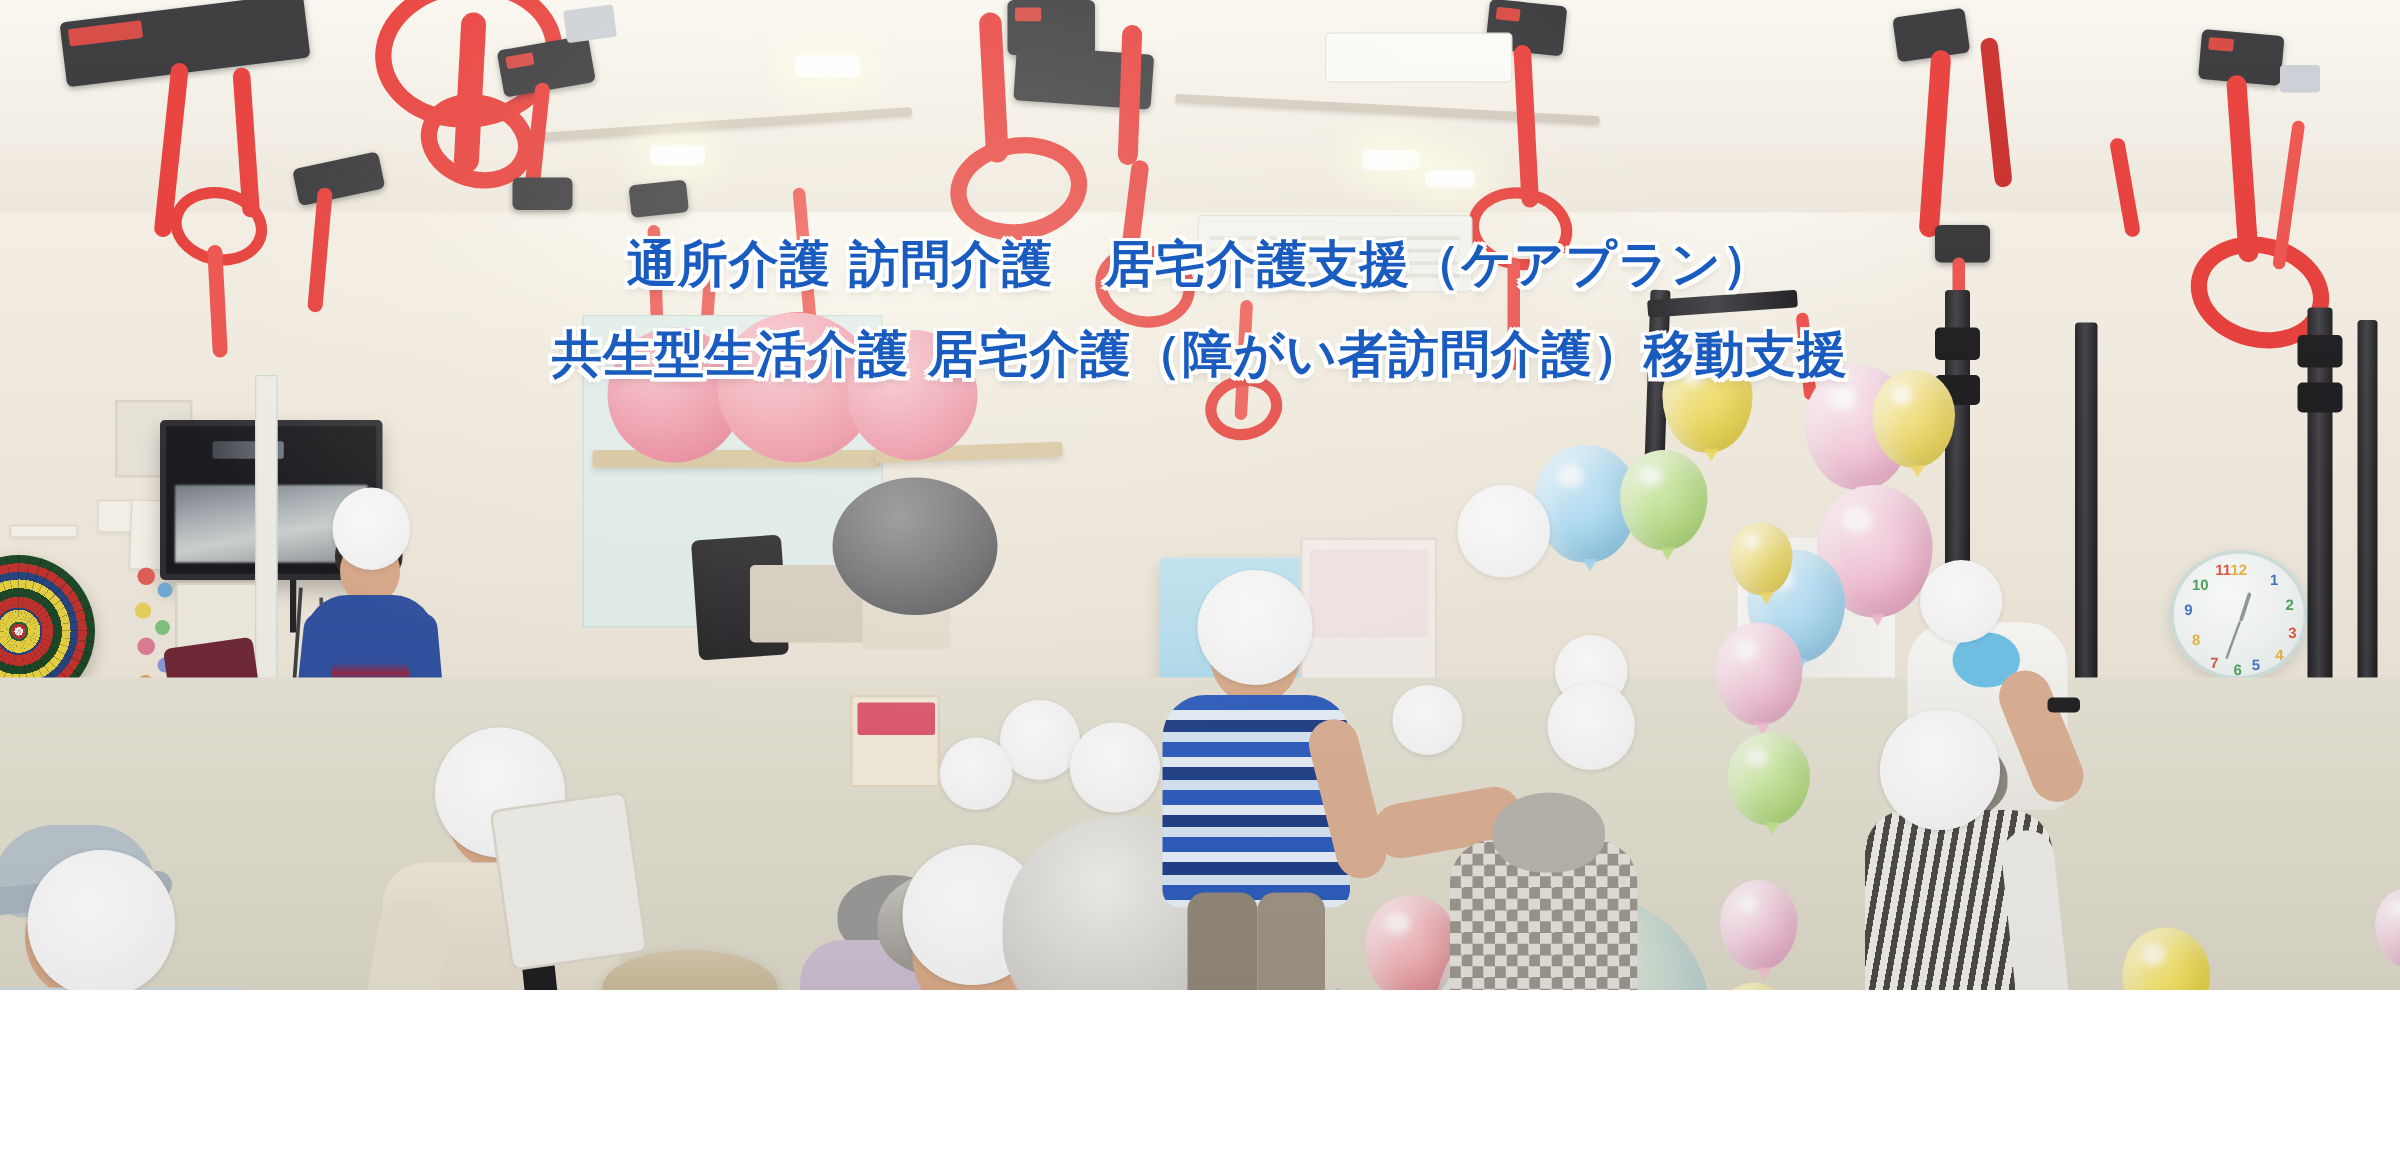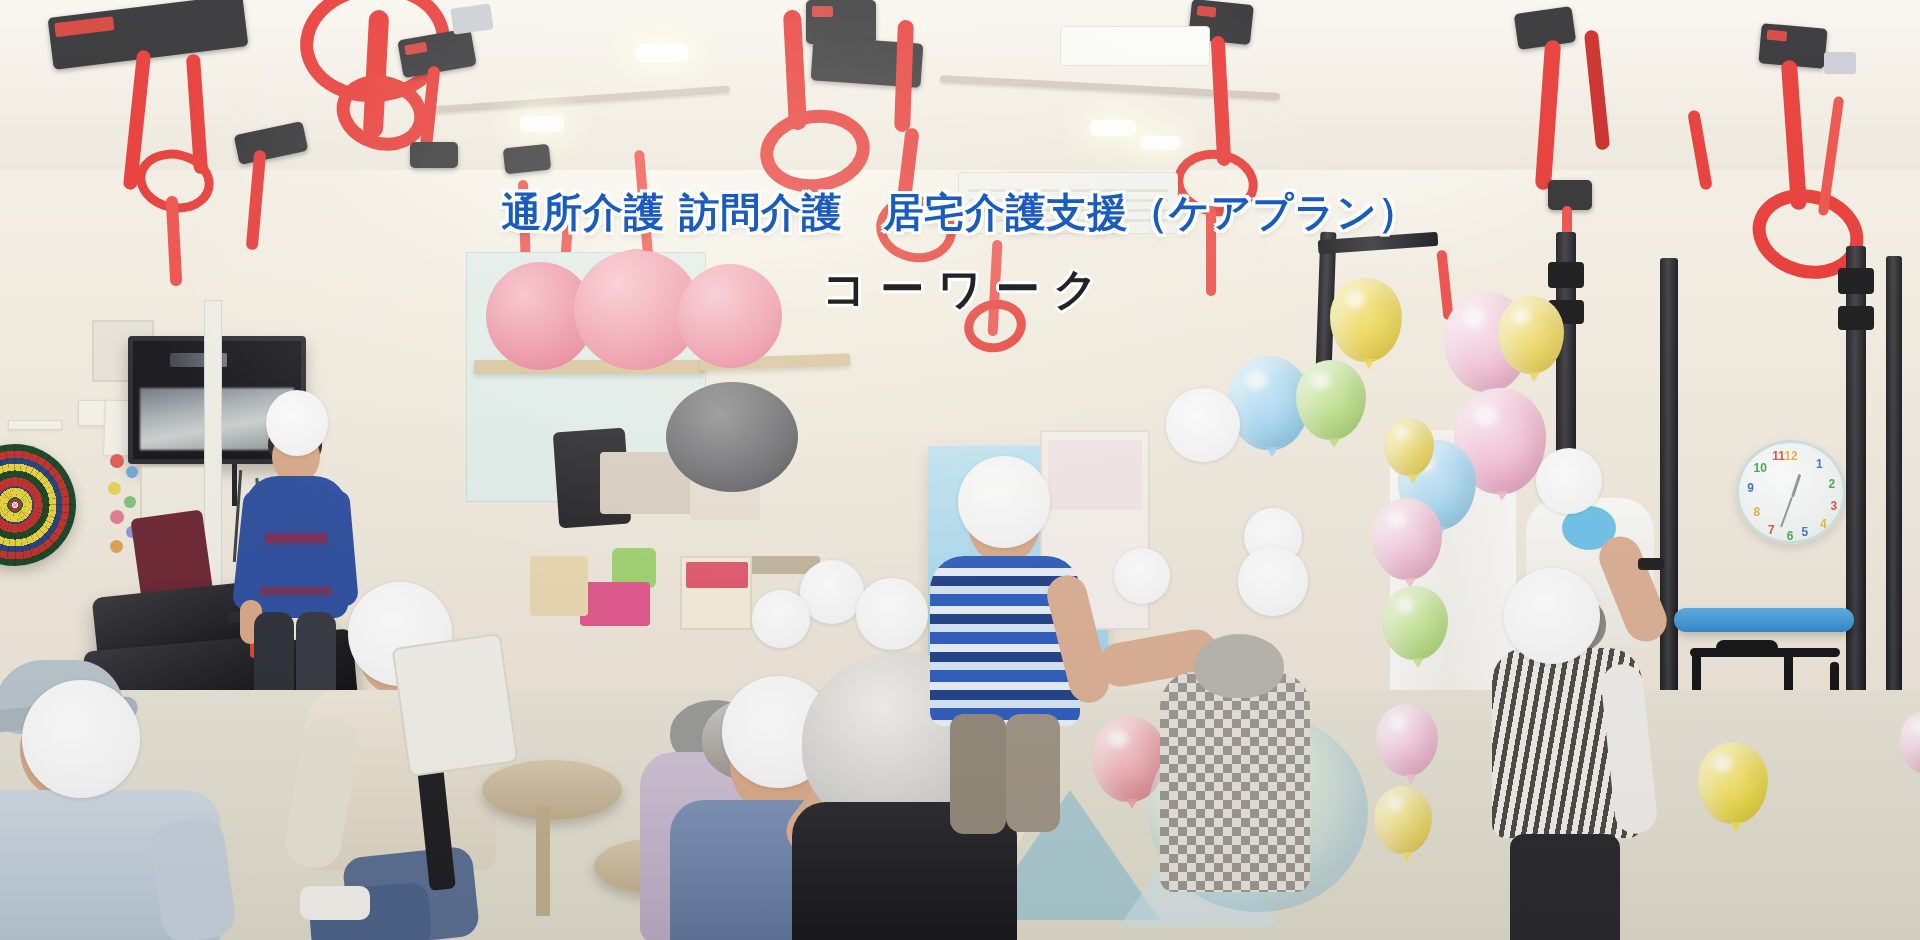--- a/index.html
+++ b/index.html
@@ -5,21 +5,21 @@
   * { box-sizing: border-box; margin: 0; padding: 0; }
   html, body {
     width: 1920px; height: 940px;
     overflow: hidden;
     background: #ffffff;
     font-family: "Liberation Sans", "DejaVu Sans", sans-serif;
   }
 
   #hero {
     position: relative;
-    width: 1920px; height: 940px;
+    width: 1920px; height: 792px;
     overflow: hidden;
     background: #f2ece1;
   }
 
   
   .photo { position: absolute; inset: 0; overflow: hidden; }
 
   
   .wall {
     position: absolute; inset: 0;
@@ -650,20 +650,20 @@
     <div style="position:absolute; left:680px; top:556px; width:72px; height:74px; background:#f6eddc; border:2px solid #e4d8bf;"></div>
     <div style="position:absolute; left:686px; top:562px; width:62px; height:26px; background:#e0556a; border-radius:2px;"></div>
 
     <div class="grade"></div>
   </div>
 
   <div class="overlay">
 
     <div class="services svc-line1">通所介護 訪問介護　居宅介護支援（ケアプラン）</div>
 
-
-    <div class="katakana">コーワーク</div>
+    <div class="services svc-line2">共生型生活介護  居宅介護（障がい者訪問介護）移動支援</div>
+
 
 
 
   </div>
 
 </div>
 
 </body></html>

